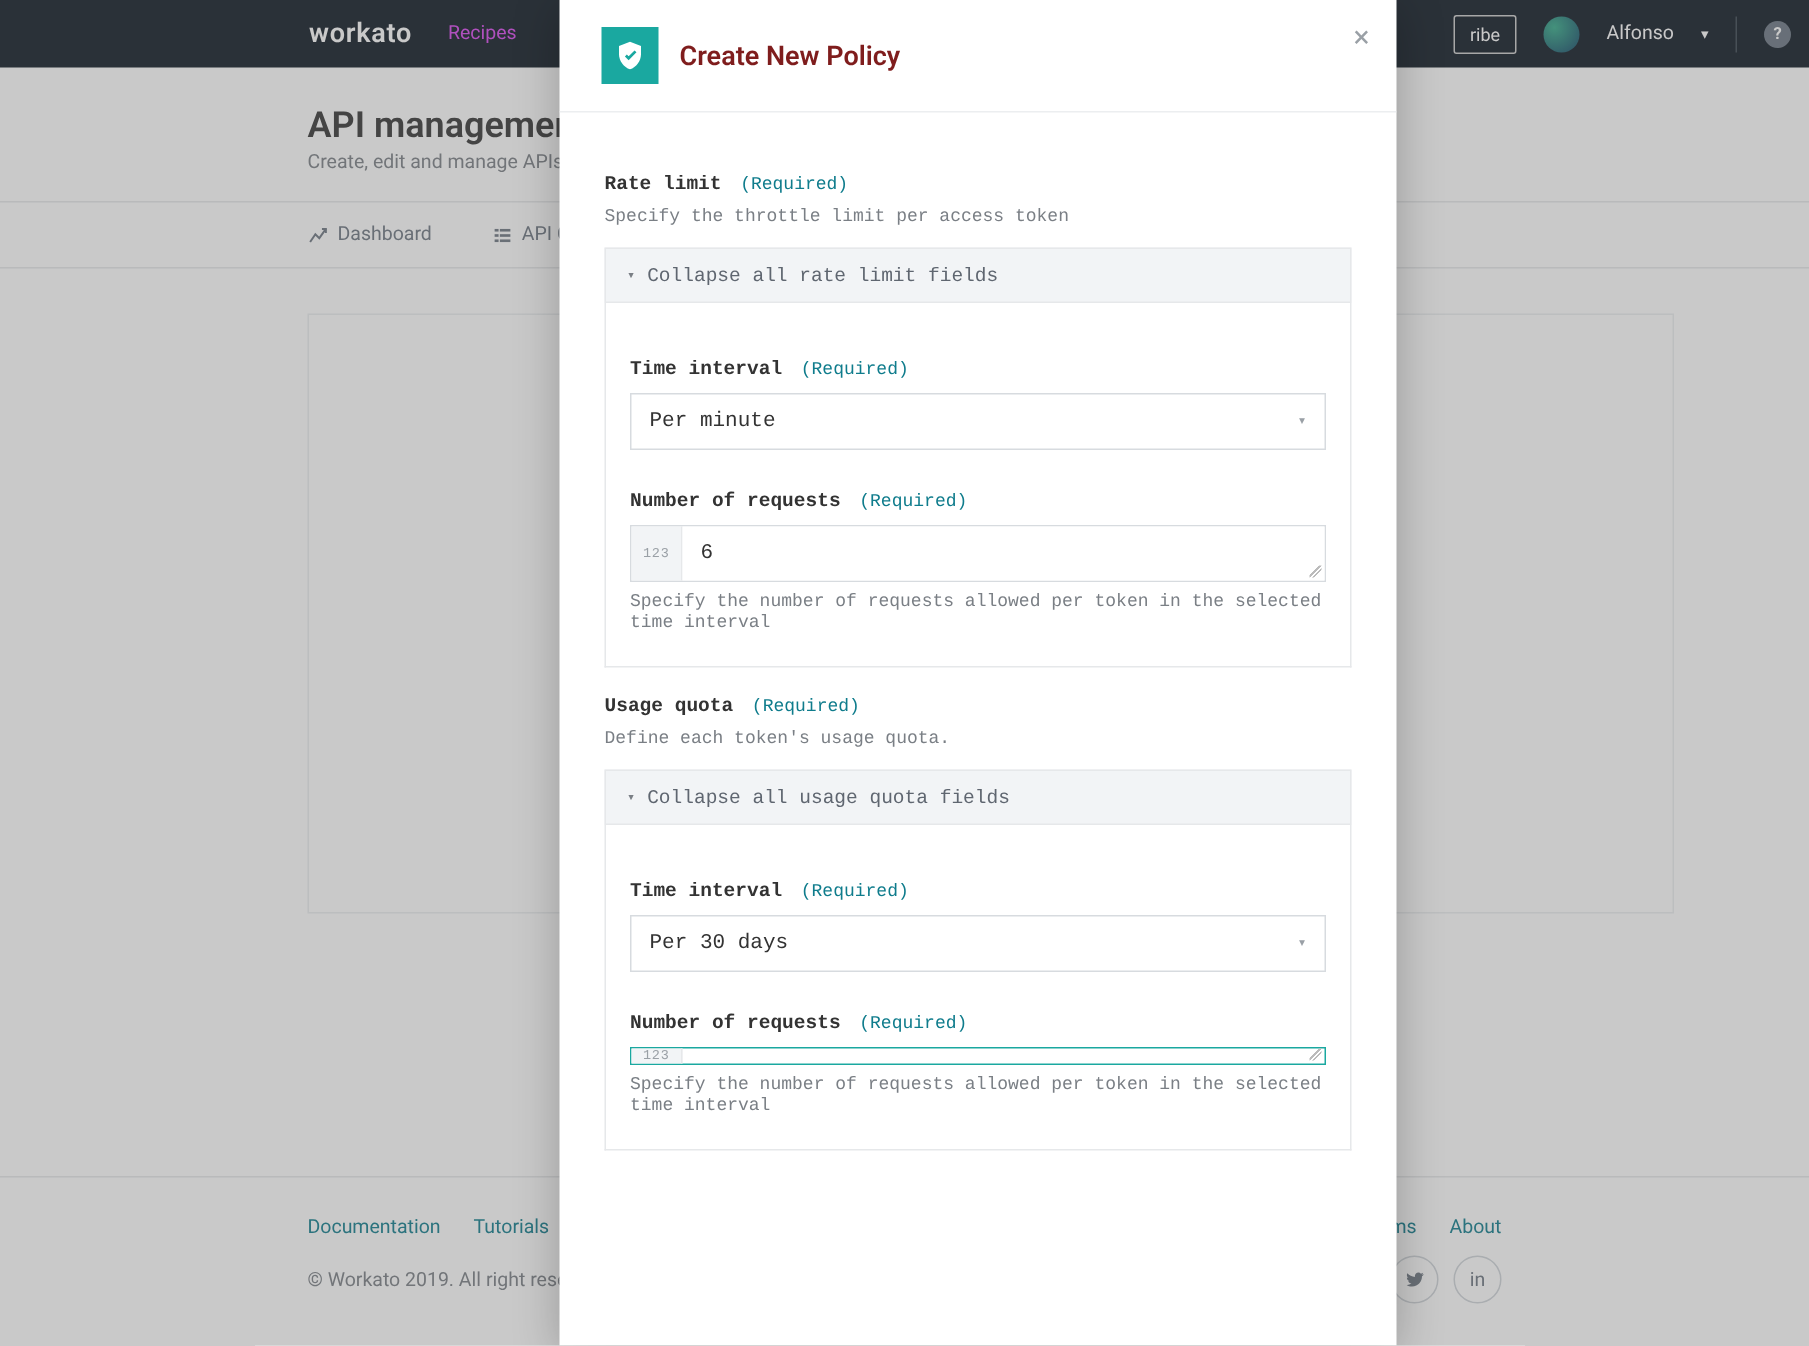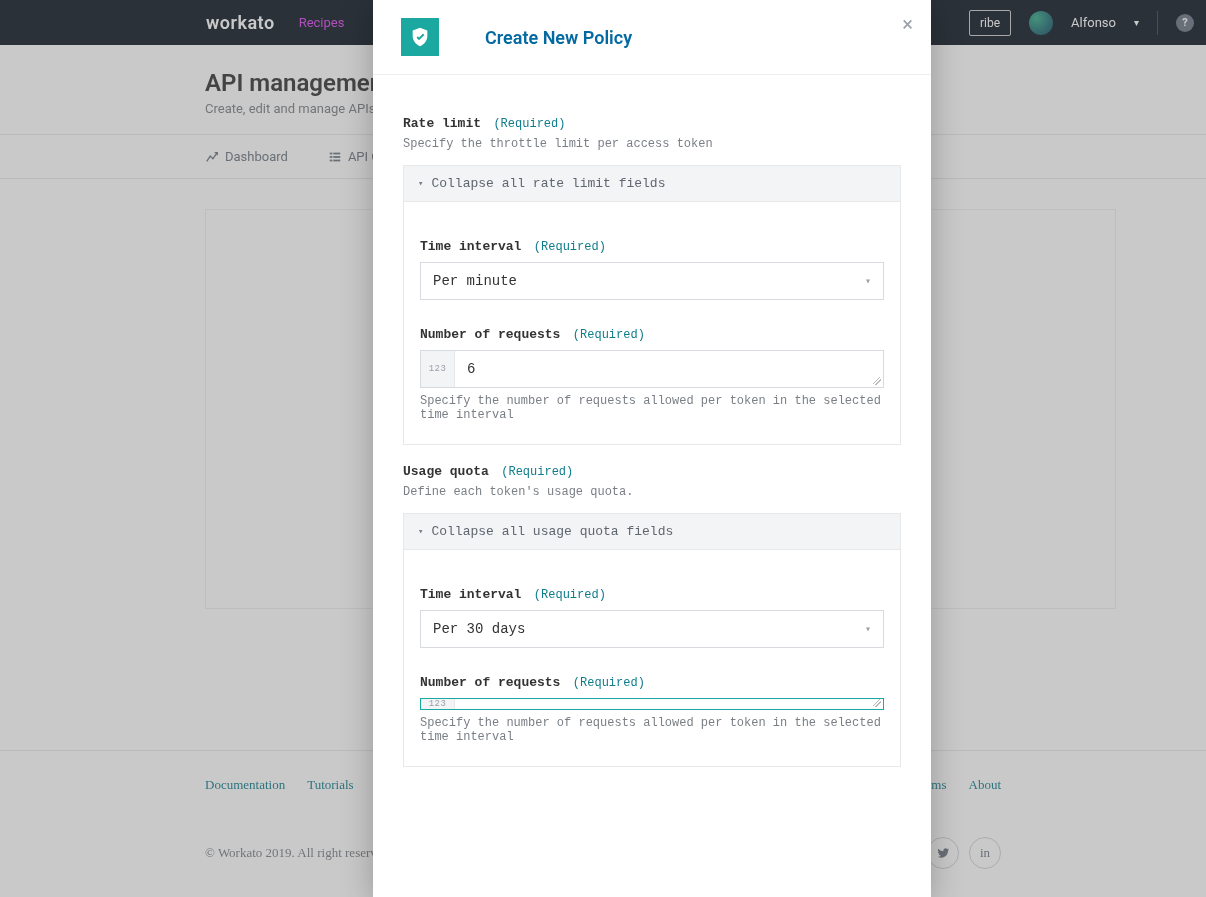--- a/index.html
+++ b/index.html
@@ -101,23 +101,22 @@
     }
     
     .footer {
       position: absolute;
       bottom: 0;
       left: 0; right: 0;
       border-top: 1px solid #e6e8ea;
       padding: 26px 205px 28px;
       display: flex;
       flex-direction: column;
-      gap: 44px;
-      font-size: 13px;
-      font-family: Liberation Serif, serif;
+      gap: 11px;
+      font-size: 13px;
     }
     .footer .row { display: flex; justify-content: space-between; align-items: center; }
     .footer .links { display: flex; gap: 22px; color: #0f7c8c; }
     .footer .links.right { color: #0f7c8c; }
     .footer .copy { color: #7a7f85; }
     .footer .socials { display: flex; gap: 10px; }
     .footer .sbtn {
       width: 32px; height: 32px; border: 1px solid #cfd4d9; border-radius: 50%;
       display: inline-flex; align-items: center; justify-content: center;
       color: #6c7580; font-size: 13px;
@@ -151,22 +150,21 @@
       position: relative;
     }
     .modal-header .icon {
       width: 38px; height: 38px;
       background: #1aa8a0;
       display: inline-flex; align-items: center; justify-content: center;
     }
     .modal-header h2 {
       font-size: 18px;
       font-weight: 600;
-      color: #0369a1;
-      margin-left: 32px;
+      color: #7f1d1d;
     }
     .modal-close {
       position: absolute;
       right: 18px; top: 14px;
       font-size: 20px;
       color: #9aa0a6;
       cursor: pointer;
       line-height: 1;
     }
     .modal-body {

